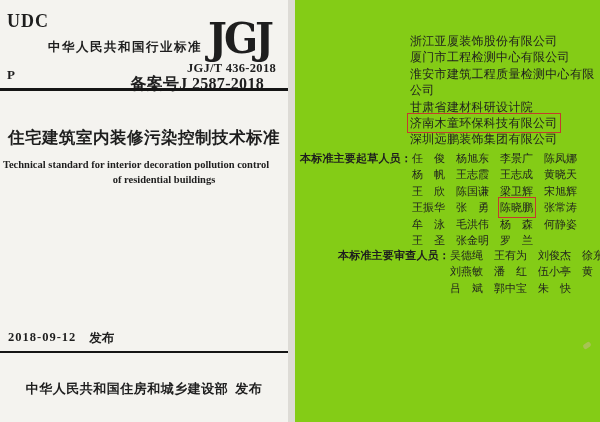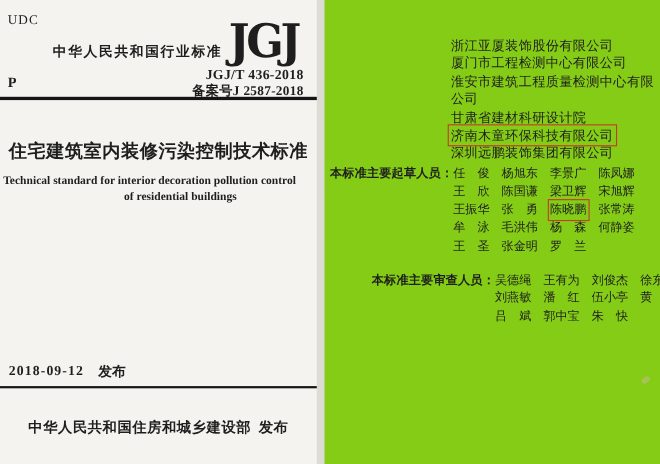--- a/index.html
+++ b/index.html
@@ -3,25 +3,25 @@
 <meta charset="utf-8">
 <style>
   :root { --hl: #c53a2e; --ink: #1e1e1e; }
   * { margin:0; padding:0; box-sizing:border-box; }
   body { width:600px; height:422px; font-family:"Liberation Serif","DejaVu Serif",serif; color:var(--ink); }
   .photo { position:relative; width:600px; height:422px; background:#dddbd6; overflow:hidden; }
 
   
   .page-left { position:absolute; left:0; top:0; width:288px; height:422px; background:#f4f3ef; }
   .page-left .abs { position:absolute; }
-  .udc { left:7px; top:11px; font-size:12px; font-weight:normal; letter-spacing:1px; }
+  .udc { left:7px; top:11px; font-size:18px; font-weight:bold; letter-spacing:1px; }
   .heading-cn { left:0; width:250px; top:39px; text-align:center; font-size:12.5px; font-weight:bold; letter-spacing:1.5px; font-family:"Liberation Sans","DejaVu Sans",sans-serif; }
   .jgj-logo { left:208px; top:14px; font-size:40px; font-weight:bold; letter-spacing:-3px; transform:scaleY(1.05); font-family:"DejaVu Serif",serif; }
   .std-no { right:12px; top:61px; font-size:12.5px; font-weight:bold; letter-spacing:0.3px; }
-  .record-no { right:12px; top:74px; font-size:12px; font-weight:bold; letter-spacing:0.3px; }
+  .record-no { right:24px; top:74px; font-size:16px; font-weight:bold; letter-spacing:0.3px; }
   .p-mark { left:7px; top:67px; font-size:13px; font-weight:bold; }
   .rule-thick { left:0; width:288px; top:88px; height:3px; background:#151515; }
   .title-cn { left:0; width:288px; top:127px; text-align:center; font-size:16.5px; font-weight:bold; letter-spacing:0.5px; font-family:"Liberation Sans","DejaVu Sans",sans-serif; }
   .title-en1 { left:0; width:272px; top:159px; text-align:center; font-size:10.5px; font-weight:bold; }
   .title-en2 { left:0; width:328px; top:174px; text-align:center; font-size:10.5px; font-weight:bold; }
   .date-row { top:330px; display:flex; gap:13px; font-size:12.5px; font-weight:bold; }
   .date-row .dt { letter-spacing:1px; }
   .issue-row { left:8px; } .impl-row { left:178px; }
   .rule-thin { left:0; width:288px; top:351px; height:2px; background:#151515; }
   .publisher-row { left:0; width:288px; top:380px; display:flex; justify-content:center; gap:7px; font-size:13px; font-weight:bold; letter-spacing:0.5px; font-family:"Liberation Sans","DejaVu Sans",sans-serif; }
@@ -74,20 +74,21 @@
         <div><span>公司</span></div>
         <div><span>甘肃省建材科研设计院</span></div>
         <div><span class="hl-box">济南木童环保科技有限公司</span></div>
         <div><span>深圳远鹏装饰集团有限公司</span></div>
       </div>
 
     <div class="people-block drafters-block">
       <div class="people-label">本标准主要起草人员：</div>
       <div>
           <div><span class="name">任　俊</span><span class="name">杨旭东</span><span class="name">李景广</span><span class="name">陈凤娜</span></div>
+          <div><span class="name">杨　帆</span><span class="name">王志霞</span><span class="name">王志成</span><span class="name">黄晓天</span></div>
           <div><span class="name">王　欣</span><span class="name">陈国谦</span><span class="name">梁卫辉</span><span class="name">宋旭辉</span></div>
           <div><span class="name">王振华</span><span class="name">张　勇</span><span class="name hl">陈晓鹏</span><span class="name">张常涛</span></div>
           <div><span class="name">牟　泳</span><span class="name">毛洪伟</span><span class="name">杨　森</span><span class="name">何静姿</span></div>
           <div><span class="name">王　圣</span><span class="name">张金明</span><span class="name">罗　兰</span></div>
         </div>
     </div>
 
     <div class="people-block reviewers-block">
       <div class="people-label">本标准主要审查人员：</div>
       <div>

